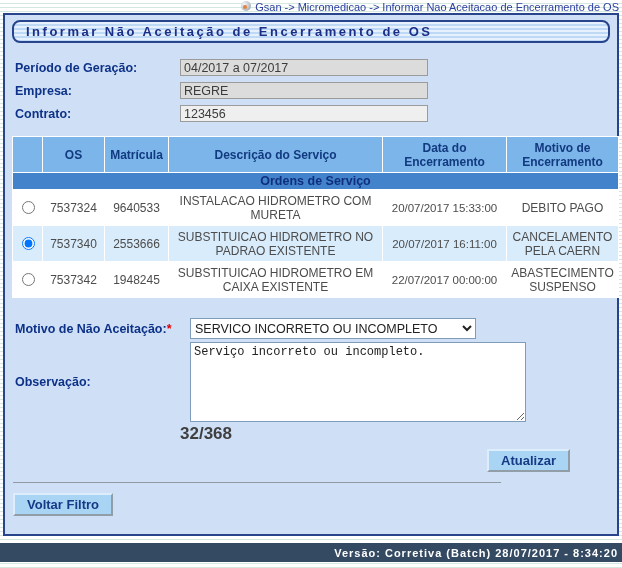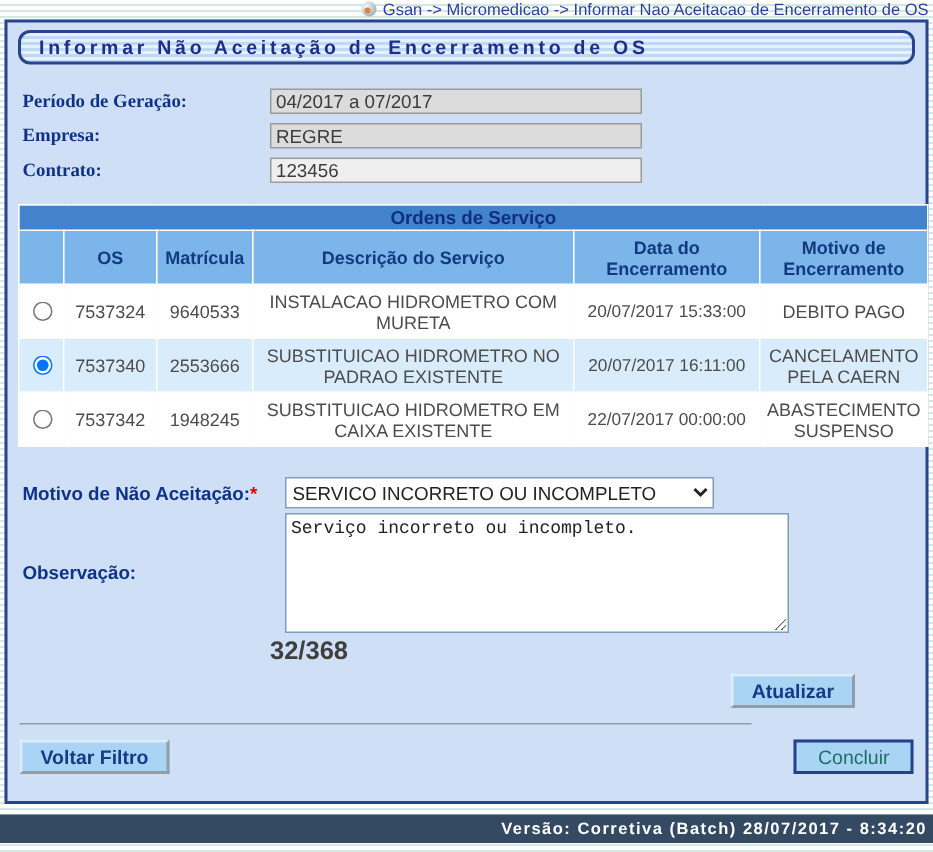--- a/index.html
+++ b/index.html
@@ -34,21 +34,21 @@
   .titlebar {
     margin:5px 7px 0 7px; height:23px; border:2px solid #27448c; border-radius:8px;
     background: repeating-linear-gradient(to bottom, #e6f1fd 0px, #e6f1fd 2px, #bdd9f6 2px, #bdd9f6 4px);
     display:flex; align-items:center; padding-left:12px;
     font-weight:bold; font-size:13px; letter-spacing:2.5px; color:#1c2f86;
   }
 
   
   .form-area { margin:16px 0 0 10px; }
   .form-row { display:flex; align-items:center; margin-bottom:6px; }
-  .form-label { width:165px; font-weight:bold; font-size:12.5px; color:#0d3288;font-family:Liberation Serif, serif; }
+  .form-label { width:165px; font-weight:bold; font-size:12.5px; color:#0d3288; }
   .form-input {
     width:248px; height:17px; font-size:12.5px; color:#3c3c3c;
     border:1px solid #9b9b9b; padding:1px 3px; font-family:"Liberation Sans",sans-serif;
   }
   .bg-gray { background:#dcdcdc; }
   .bg-lite { background:#efefef; }
 
   
   .os-table {
     width:606px; margin:14px 7px 0 7px; border-collapse:collapse; table-layout:fixed;
@@ -137,29 +137,29 @@
     <colgroup>
       <col style="width:30px">
         <col style="width:62px">
         <col style="width:64px">
       <col style="width:214px">
         <col style="width:124px">
         <col style="width:112px">
     </colgroup>
     <tbody>
         <tr>
-      <th class="tbl-title" colspan="6">Ordens de Serviço</th>
-    </tr>
-    <tr>
       <th class="colhead"></th>
       <th class="colhead">OS</th>
       <th class="colhead">Matrícula</th>
       <th class="colhead">Descrição do Serviço</th>
       <th class="colhead">Data do Encerramento</th>
       <th class="colhead">Motivo de Encerramento</th>
+    </tr>
+    <tr>
+      <th class="tbl-title" colspan="6">Ordens de Serviço</th>
     </tr>
     <tr>
       <td><input type="radio" name="os-select" style=""></td>
       <td>7537324</td>
       <td>9640533</td>
       <td>INSTALACAO HIDROMETRO COM MURETA</td>
       <td class="nowrap">20/07/2017 15:33:00</td>
       <td>DEBITO PAGO</td>
     </tr>
     <tr class="selected">
@@ -195,20 +195,19 @@
   <div class="char-counter">32/368</div>
 
   <div class="atualizar-row">
     <button class="btn3d">Atualizar</button>
   </div>
 
   <hr class="sep">
 
   <div class="bottom-row">
     <button class="btn3d">Voltar Filtro</button>
-    <button class="btn-concluir">Concluir</button>
   </div>
 
 </div>
 
 <div class="footer-bar">
   <span>Versão: Corretiva (Batch) 28/07/2017 - 8:34:20</span>
 </div>
 
 </body></html>

